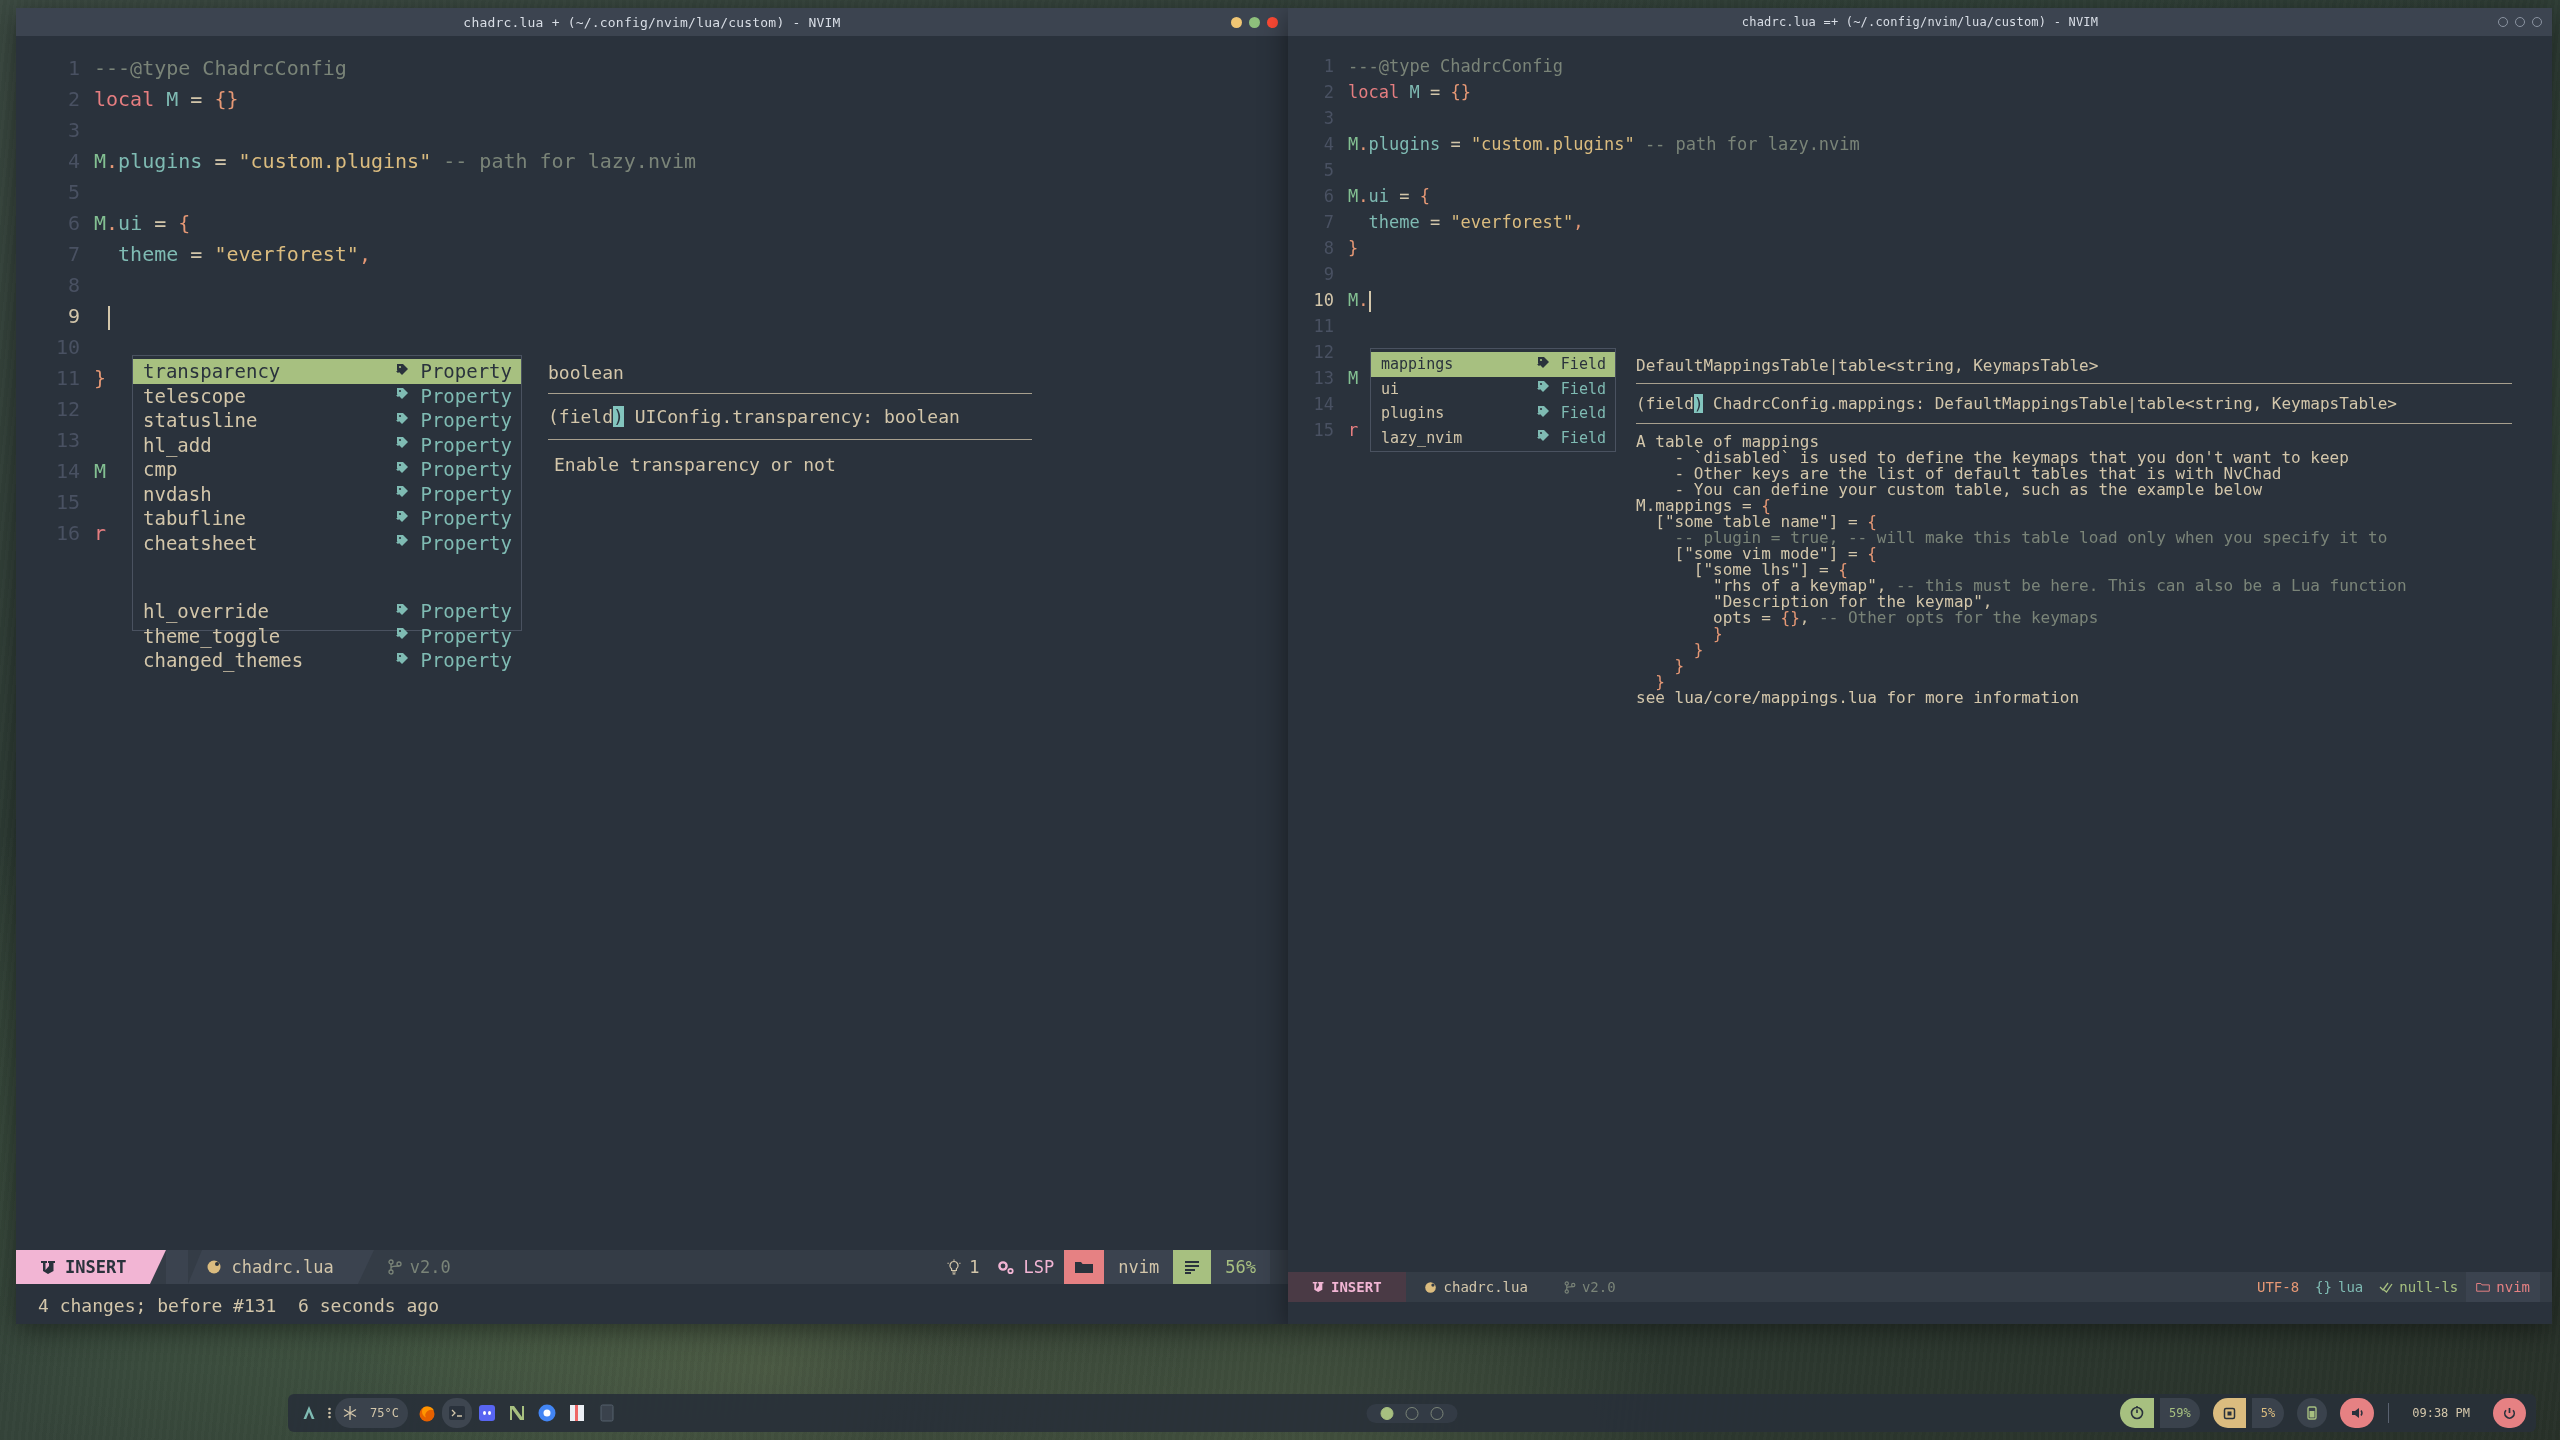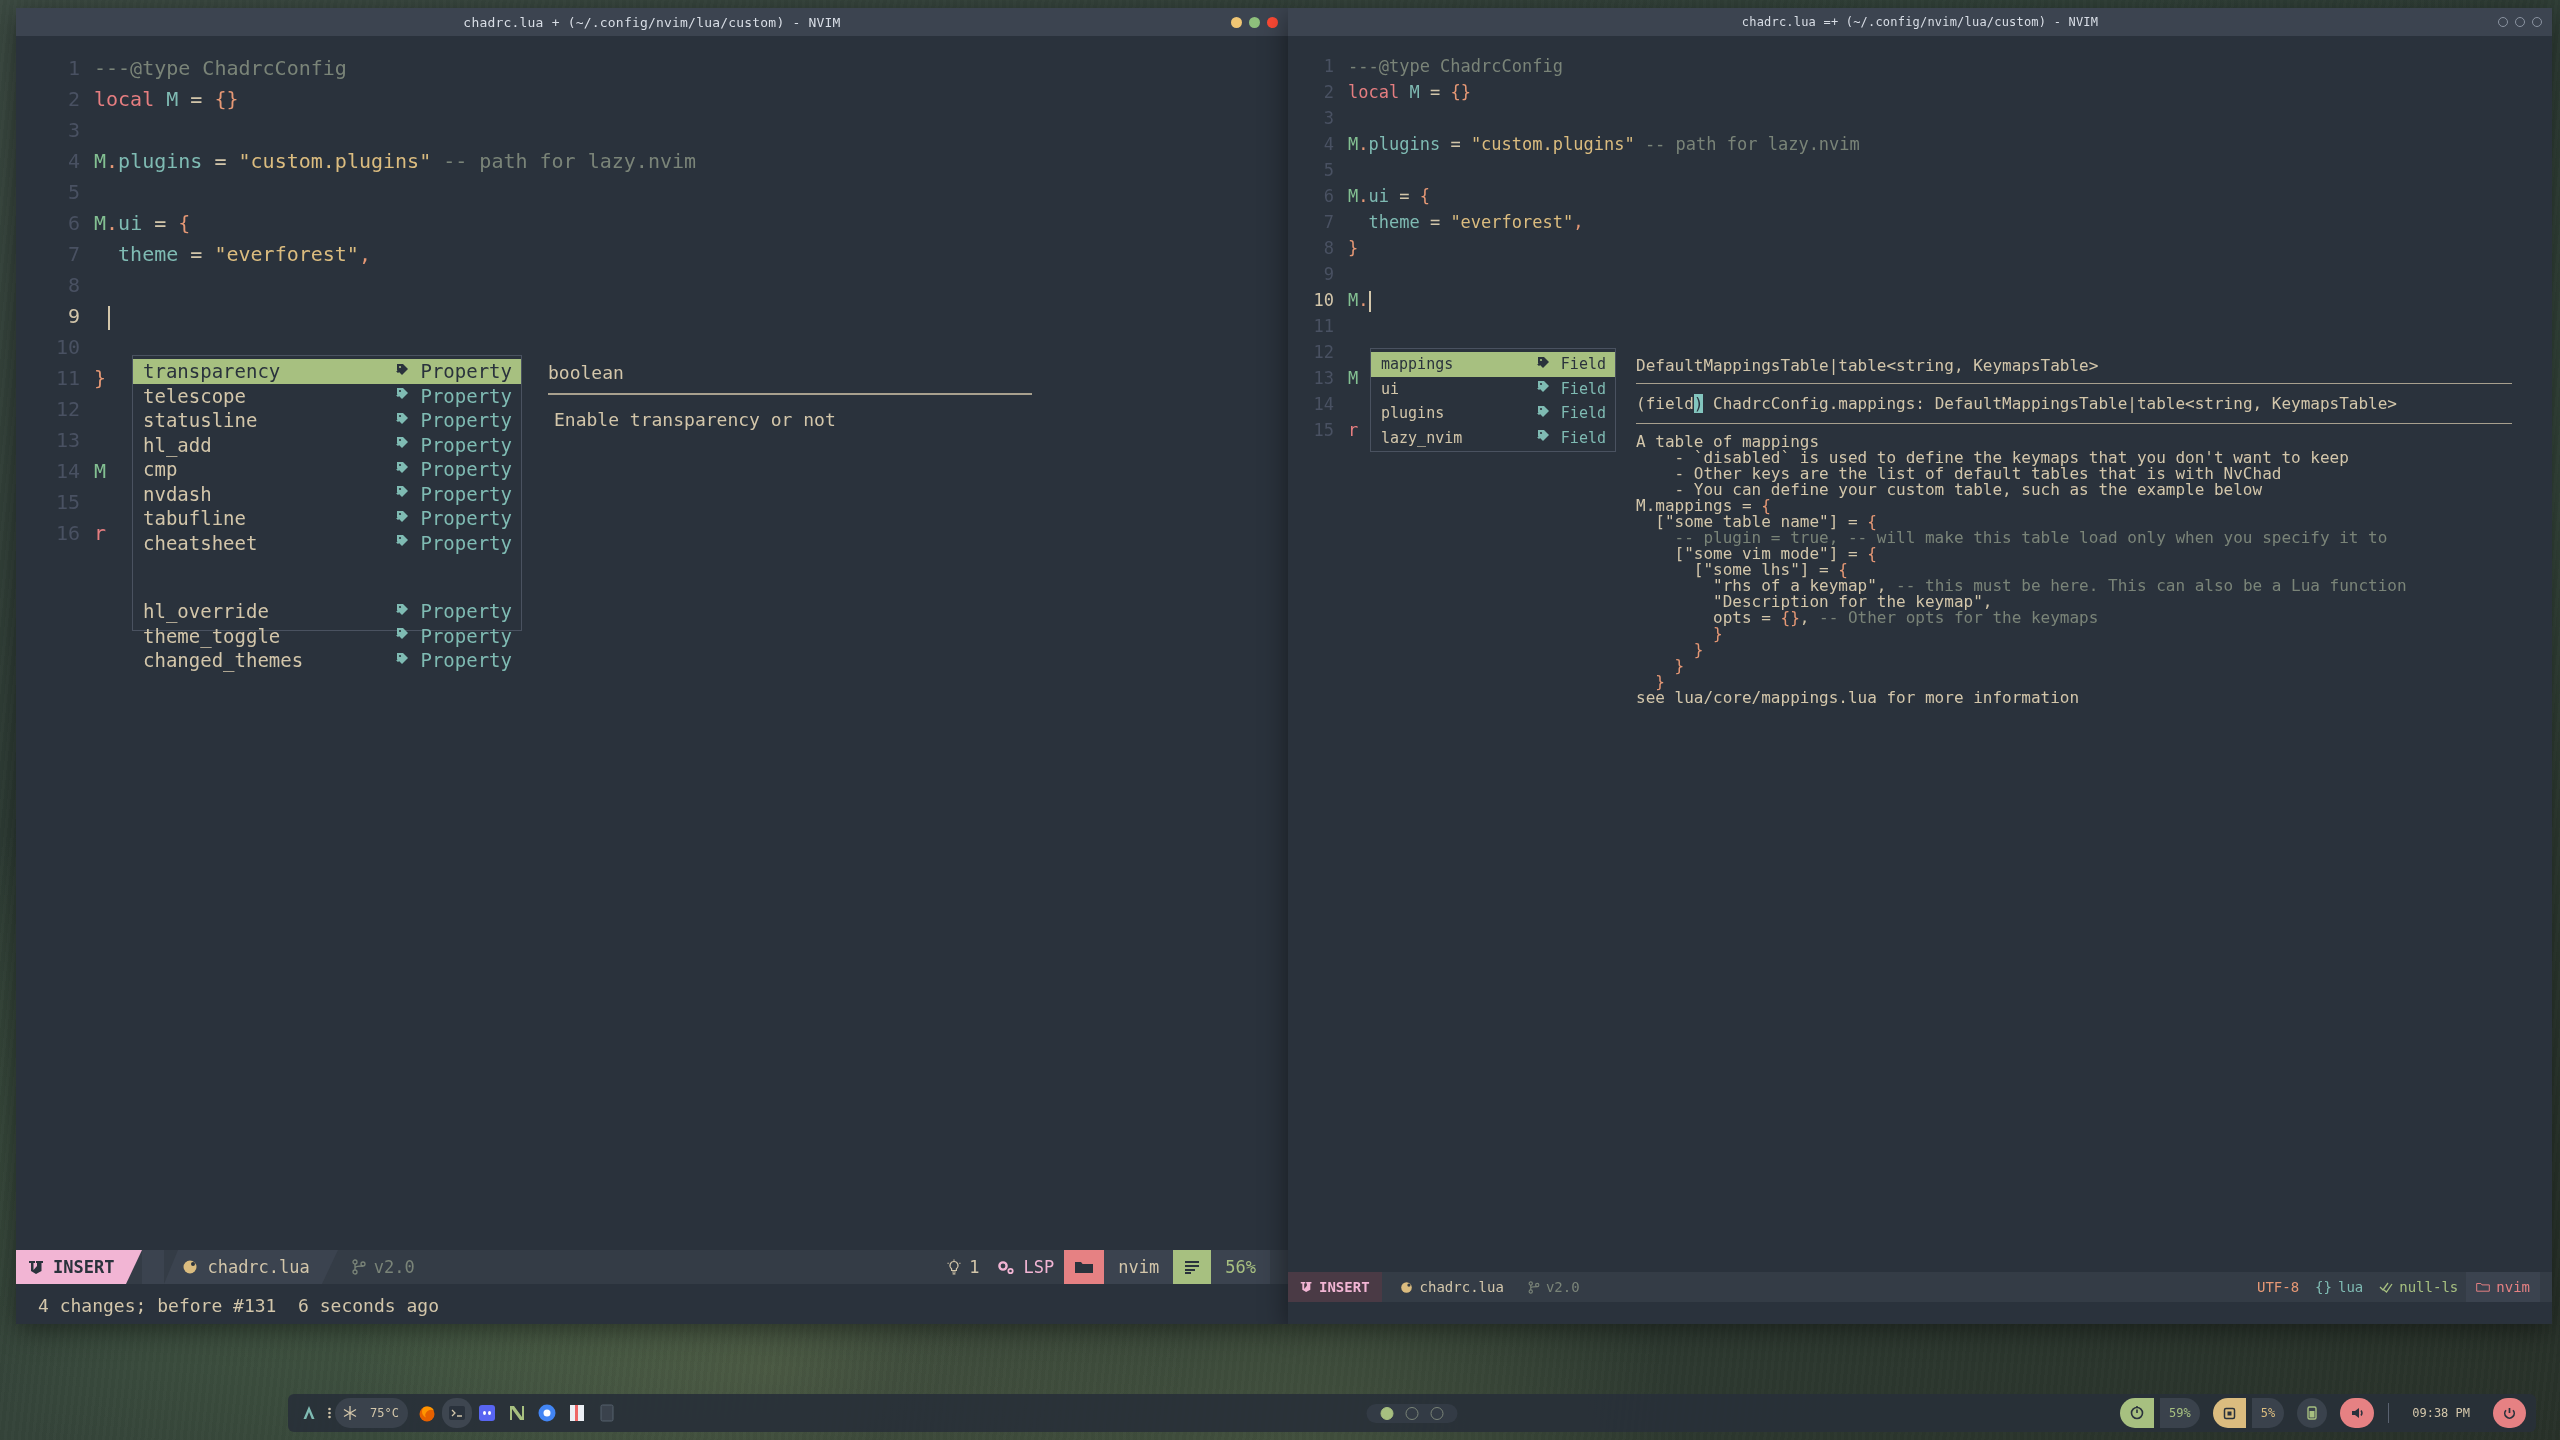--- a/index.html
+++ b/index.html
@@ -63,21 +63,21 @@
   .cmp-kind { color:#7fbbb3; }
   .cmp-item.sel .cmp-kind { color:#2a323c; }
 
   .cmp-doc { position:absolute; background:#2a323c; }
   .doc-line { white-space:pre; color:#d3c6aa; }
   .doc-rule { border-top:1px solid #d3c6aa; opacity:.75; }
 
   
   .statusline { position:absolute; left:0; right:0; display:flex; align-items:center;
                 background:#343c46; }
-  .sl-seg { display:flex; align-items:center; height:100%; padding:0 12px; }
+  .sl-seg { display:flex; align-items:center; height:100%; padding:0 24px; }
   .sl-mode { background:#f2b5d4; color:#2a323c; font-weight:bold; }
   .sl-file { background:#3b434f; color:#d3c6aa; }
   .sl-git  { color:#7a8478; }
   .cmdline { position:absolute; left:0; right:0; color:#d3c6aa; white-space:pre; }
 
   
   #taskbar { position:absolute; left:288px; right:24px; bottom:8px; height:38px;
              background:rgba(40,48,56,.92); border-radius:6px;
              display:flex; align-items:center; }
   .tb-group { display:flex; align-items:center; height:30px; border-radius:15px; }
@@ -232,20 +232,21 @@
             <circle cx="5" cy="5" r="1.1" fill="#2a323c"></circle>
             <path d="M1.5 9.5 h3 M3 8 v3" stroke="#7fbbb3" stroke-width="1.2"></path>
           </svg></span>
         <span class="cmp-kind">Property</span>
       </div>
     </div>
 
   <div class="cmp-doc" id="cmpdoc-left" style="left:518px; top:340px; width:512px; height:205px; font-size:18px;">
     <div class="doc-line" style="padding:14px 12px 10px 14px;">boolean</div>
     <div class="doc-rule" style="margin:0 14px;"></div>
+    <div class="doc-line" style="padding:12px 12px 12px 14px;"><span>(field</span><span class="cursorblk" style="background:#83c5be;color:#2a323c;">)</span><span> UIConfig.transparency: boolean</span></div>
     <div class="doc-rule" style="margin:0 14px;"></div>
     <div class="doc-line" style="padding:14px 12px 12px 20px;">Enable transparency or not</div>
   </div>
 
   <div class="statusline" style="bottom:40px; height:34px;">
     <div class="sl-seg sl-mode" style="font-size:17px;">
       <svg width="17" height="15" viewBox="0 0 17 15" style="margin-right:8px;">
         <path d="M1 1 L7 1 L7 3 L5.5 3 L5.5 10 L9 6 L9 3 L8 3 L8 1 L15 1 L15 3 L13.5 3 L13.5 11 L8 14 L3 11 L3 3 L1 3 Z" fill="#2a323c"></path>
       </svg>
       <span>INSERT</span>

